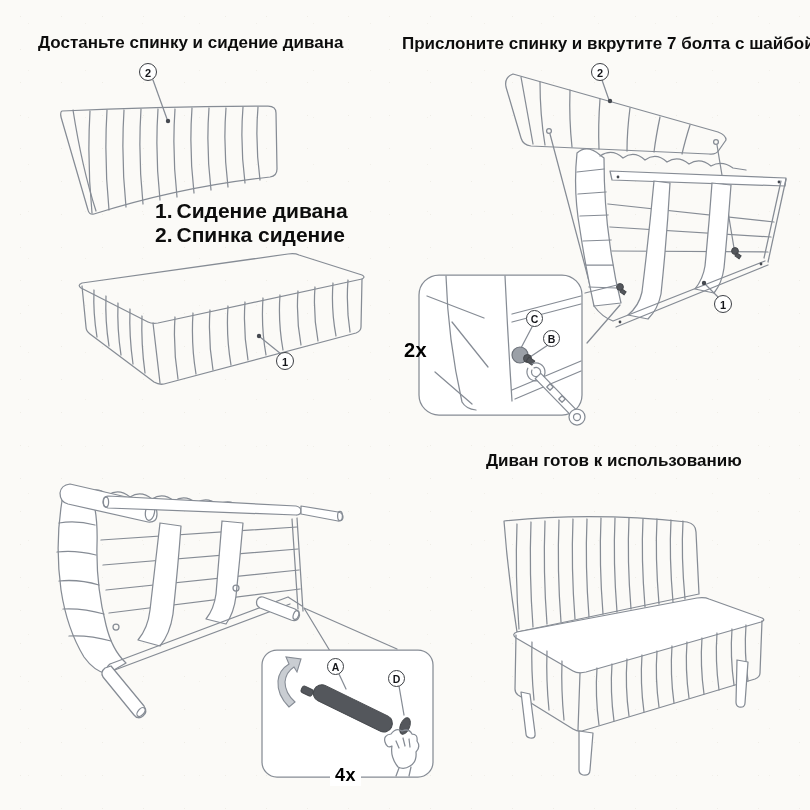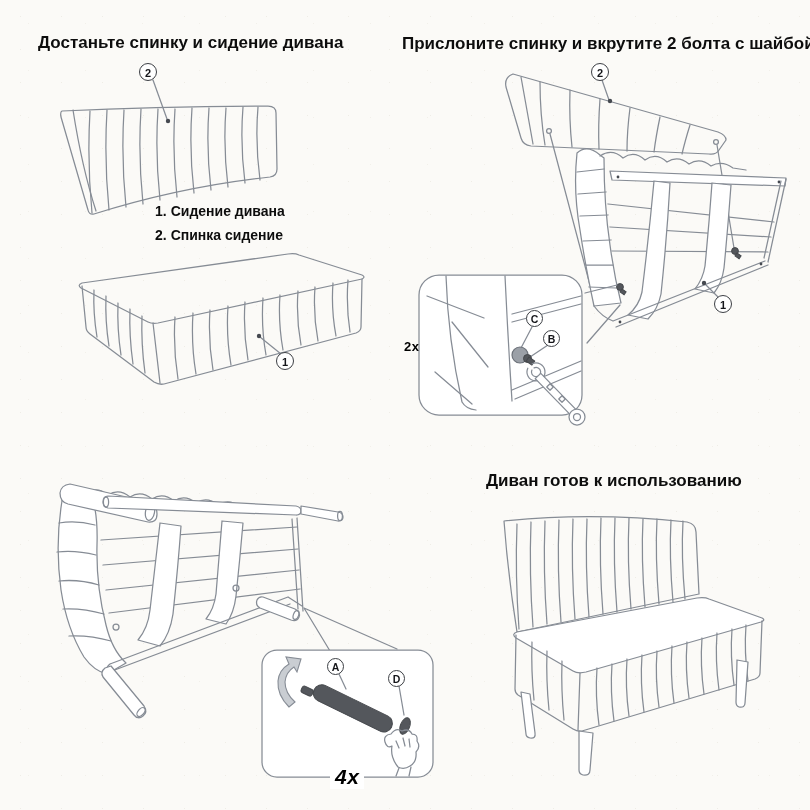--- a/index.html
+++ b/index.html
@@ -23,34 +23,34 @@
   .fw{fill:#ffffff;stroke:#868c95;stroke-width:1.25;stroke-linecap:round;stroke-linejoin:round;}
   .dk{fill:#54575c;stroke:#45484c;stroke-width:1;}
   .dt{fill:#454950;stroke:none;}
   .panel-title{
     position:absolute;
     font-weight:bold;font-size:17px;line-height:18px;
     color:#0d0d0d;text-align:left;white-space:nowrap;
   }
   .parts-list{
     position:absolute;left:155px;top:199px;
-    font-weight:bold;font-size:14px;line-height:24px;color:#0d0d0d;
+    font-weight:bold;font-size:21px;line-height:24px;color:#0d0d0d;
   }
   .parts-list .row span{margin-right:4px;}
   .marker{
     position:absolute;width:18px;height:18px;
     border:1.5px solid #3c3f44;border-radius:50%;
     background:#fff;color:#15161a;
     font-weight:bold;font-size:11px;line-height:18px;text-align:center;
     box-sizing:border-box;
   }
   .marker.small{width:17px;height:17px;font-size:10.5px;line-height:16px;}
   .qty{
     position:absolute;font-weight:bold;color:#000;
-    font-size:13px;letter-spacing:0.5px;
+    font-size:20px;letter-spacing:0.5px;
   }
   .qty.boxed{background:#ffffff;padding:0 5px;}
 </style>
 </head>
 <body>
 
 <div class="sheet">
 
   <svg class="art" width="810" height="810" viewBox="0 0 810 810">
 
@@ -171,37 +171,37 @@
       <path class="ln" d="M580,673 L578,730"></path>
       <path class="ln" d="M597,668 Q595,696 599,725 M612,664 Q610,692 614,721 M627,659 Q625,687 629,716 M642,655 Q640,683 644,712 M657,651 Q655,678 659,707 M672,646 Q670,674 674,703 M687,642 Q685,669 689,698 M702,638 Q700,665 704,694 M717,633 Q715,660 719,690 M732,629 Q730,656 734,685 M746,625 Q744,652 748,681"></path>
       <path class="ln" d="M532,642 Q531,670 534,700 M547,651 Q546,680 549,710 M562,661 Q561,690 564,720"></path>
       <path class="fw" d="M521,692 L530,694 L535,733 Q536,739 530,738 Q526,737 526,734 Z"></path>
       <path class="fw" d="M579,731 L593,733 L590,770 Q590,776 583,775 Q579,774 579,770 Z"></path>
       <path class="fw" d="M737,660 L748,662 L745,703 Q745,708 739,707 Q736,706 736,702 Z"></path>
     </g>
   </svg>
 
   <div class="panel-title" style="left:38px;top:34px;width:290px;">Достаньте спинку и сидение дивана</div>
-  <div class="panel-title" style="left:402px;top:35px;width:390px;">Прислоните спинку и вкрутите 2 болта с шайбой</div>
-  <div class="panel-title" style="left:486px;top:452px;width:245px;margin-top:20px;">Диван готов к использованию</div>
+  <div class="panel-title" style="left:402px;top:35px;width:390px;">Прислоните спинку и вкрутите 7 болта с шайбой</div>
+  <div class="panel-title" style="left:486px;top:452px;width:245px;">Диван готов к использованию</div>
 
   <div class="parts-list">
     <div class="row">
       <span>1.</span><span>Сидение дивана</span>
     </div>
     <div class="row">
       <span>2.</span><span>Спинка сидение</span>
     </div>
   </div>
 
   <div class="marker" style="left:139px;top:63px;">2</div>
   <div class="marker" style="left:276px;top:352px;">1</div>
   <div class="marker" style="left:591px;top:63px;">2</div>
   <div class="marker" style="left:714px;top:295px;">1</div>
   <div class="marker small" style="left:526px;top:310px;">C</div>
   <div class="marker small" style="left:543px;top:330px;">B</div>
   <div class="marker small" style="left:327px;top:658px;">A</div>
   <div class="marker small" style="left:388px;top:670px;">D</div>
 
   <div class="qty" style="left:404px;top:339px;">2x</div>
-  <div class="qty boxed" style="left:330px;top:765px;font-size:21px;font-style:italic;">4x</div>
+  <div class="qty boxed" style="left:330px;top:765px;font-size:18px;">4x</div>
 
 </div>
 
 </body></html>

